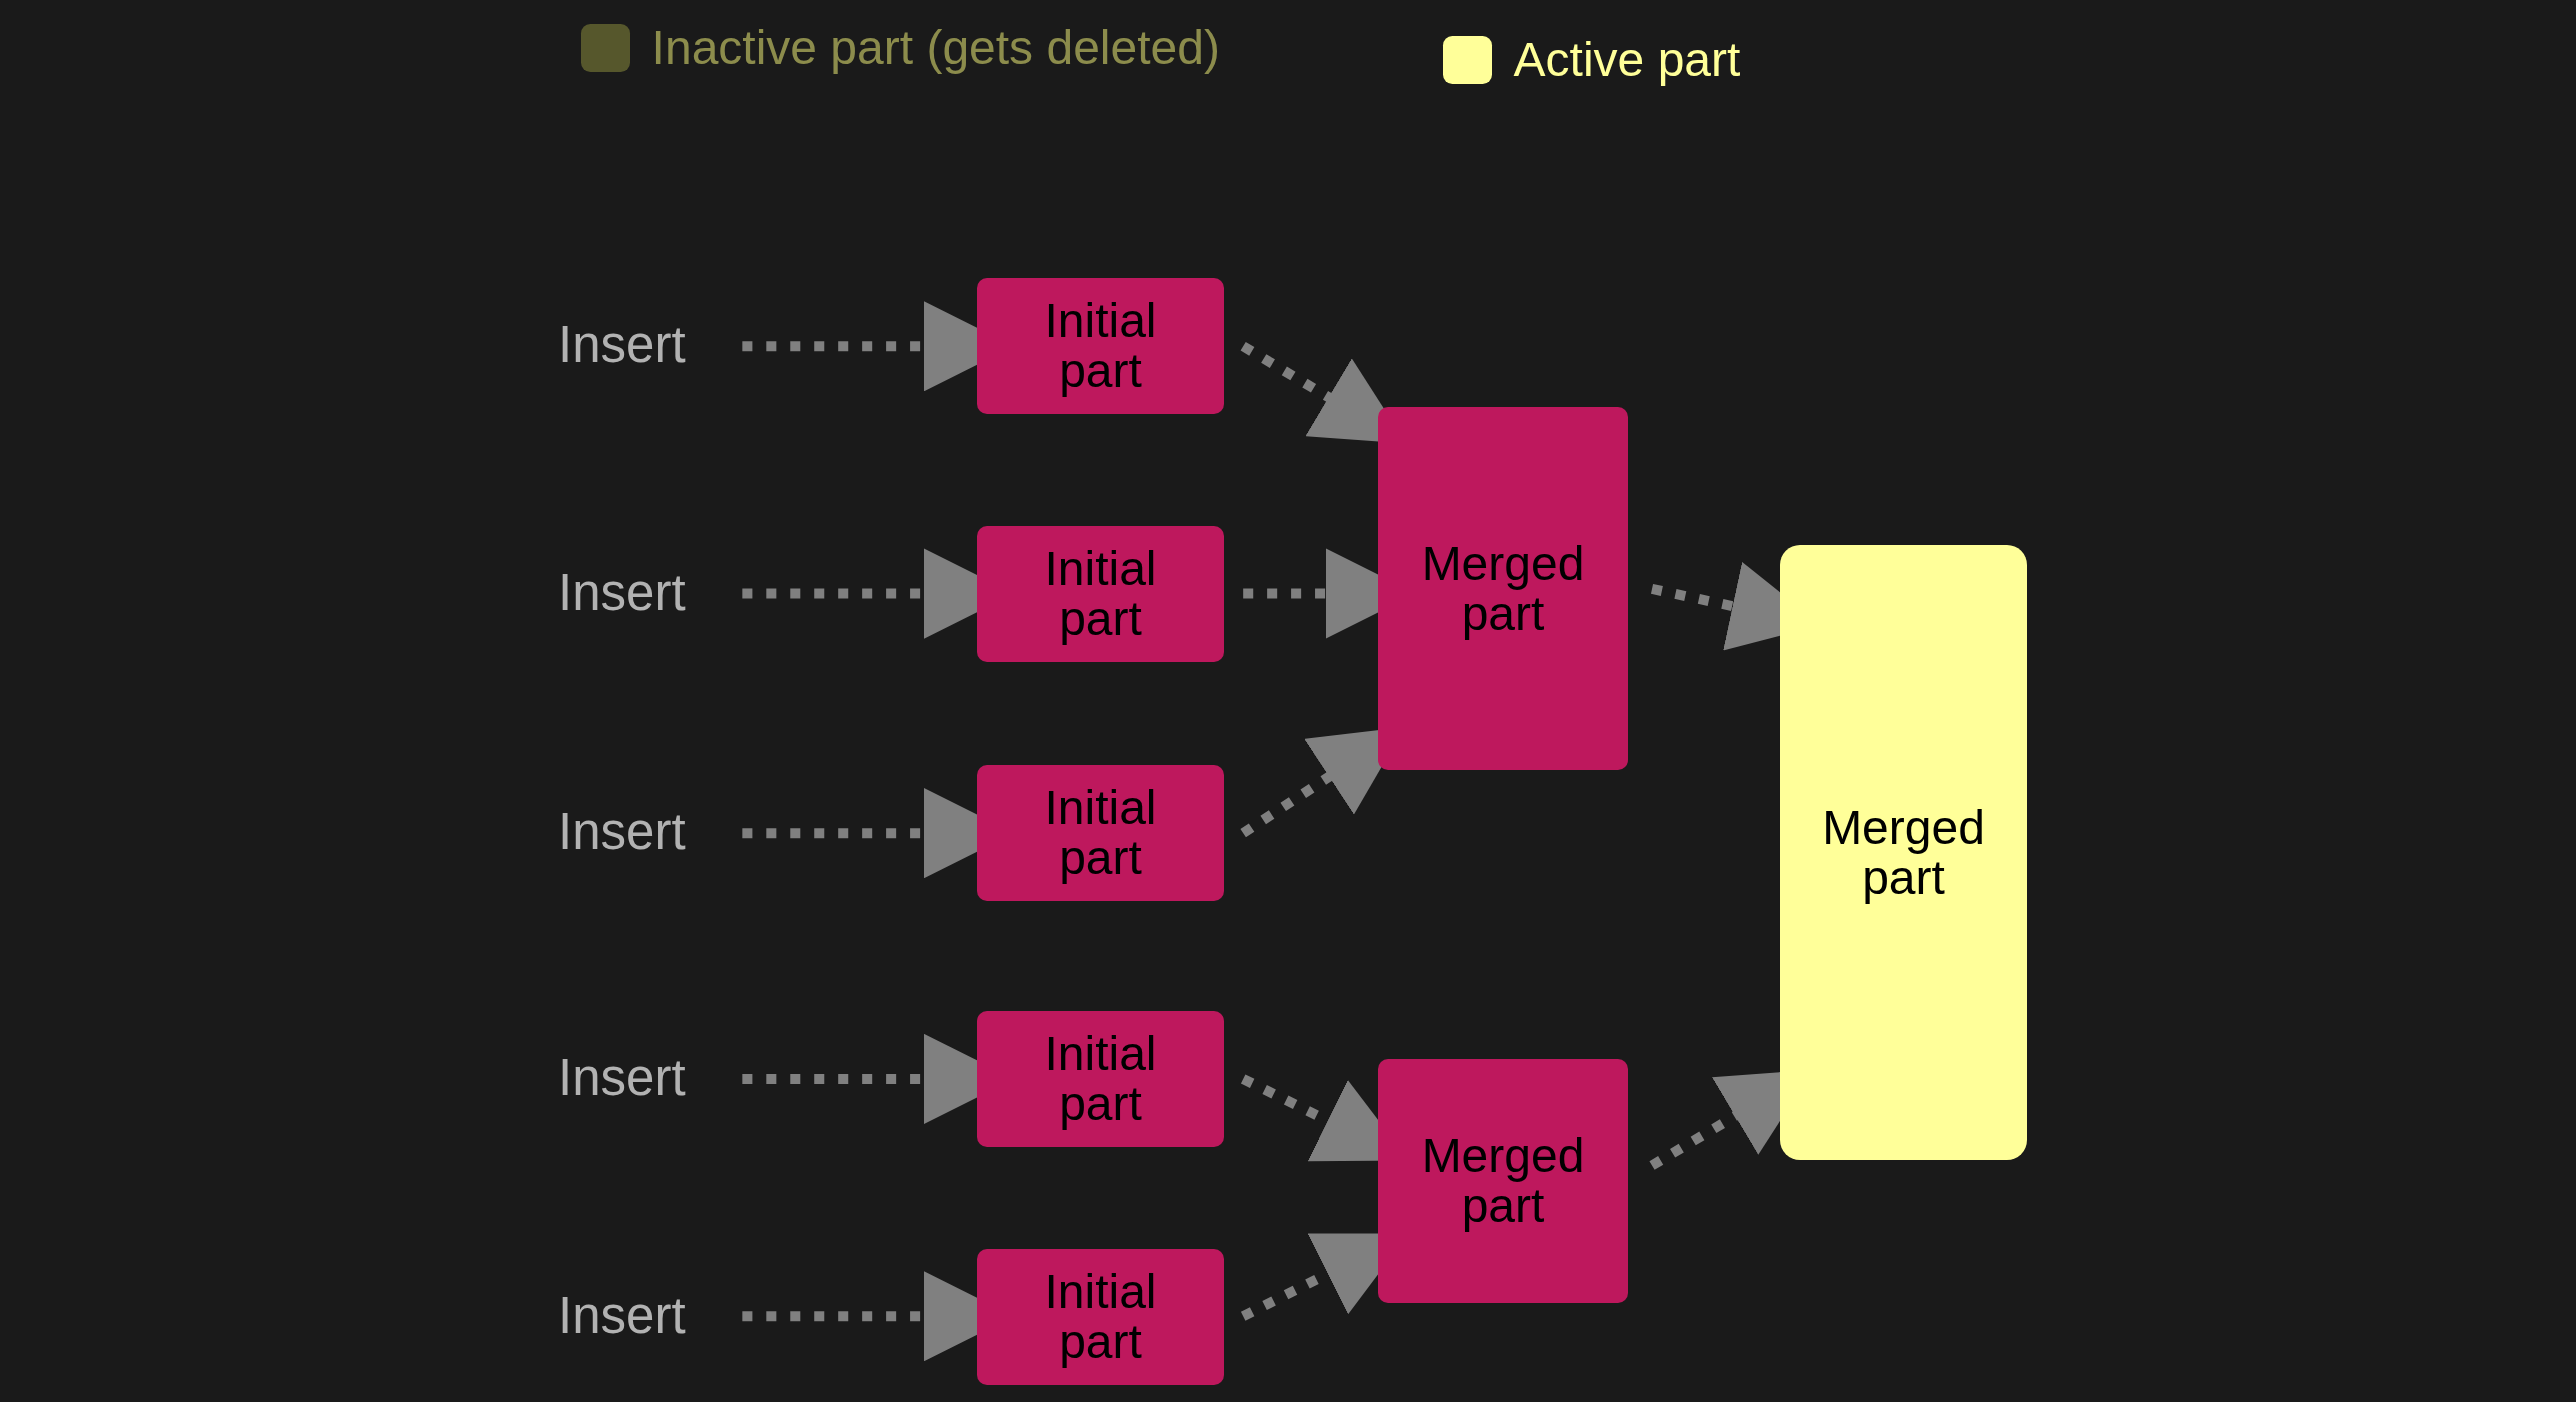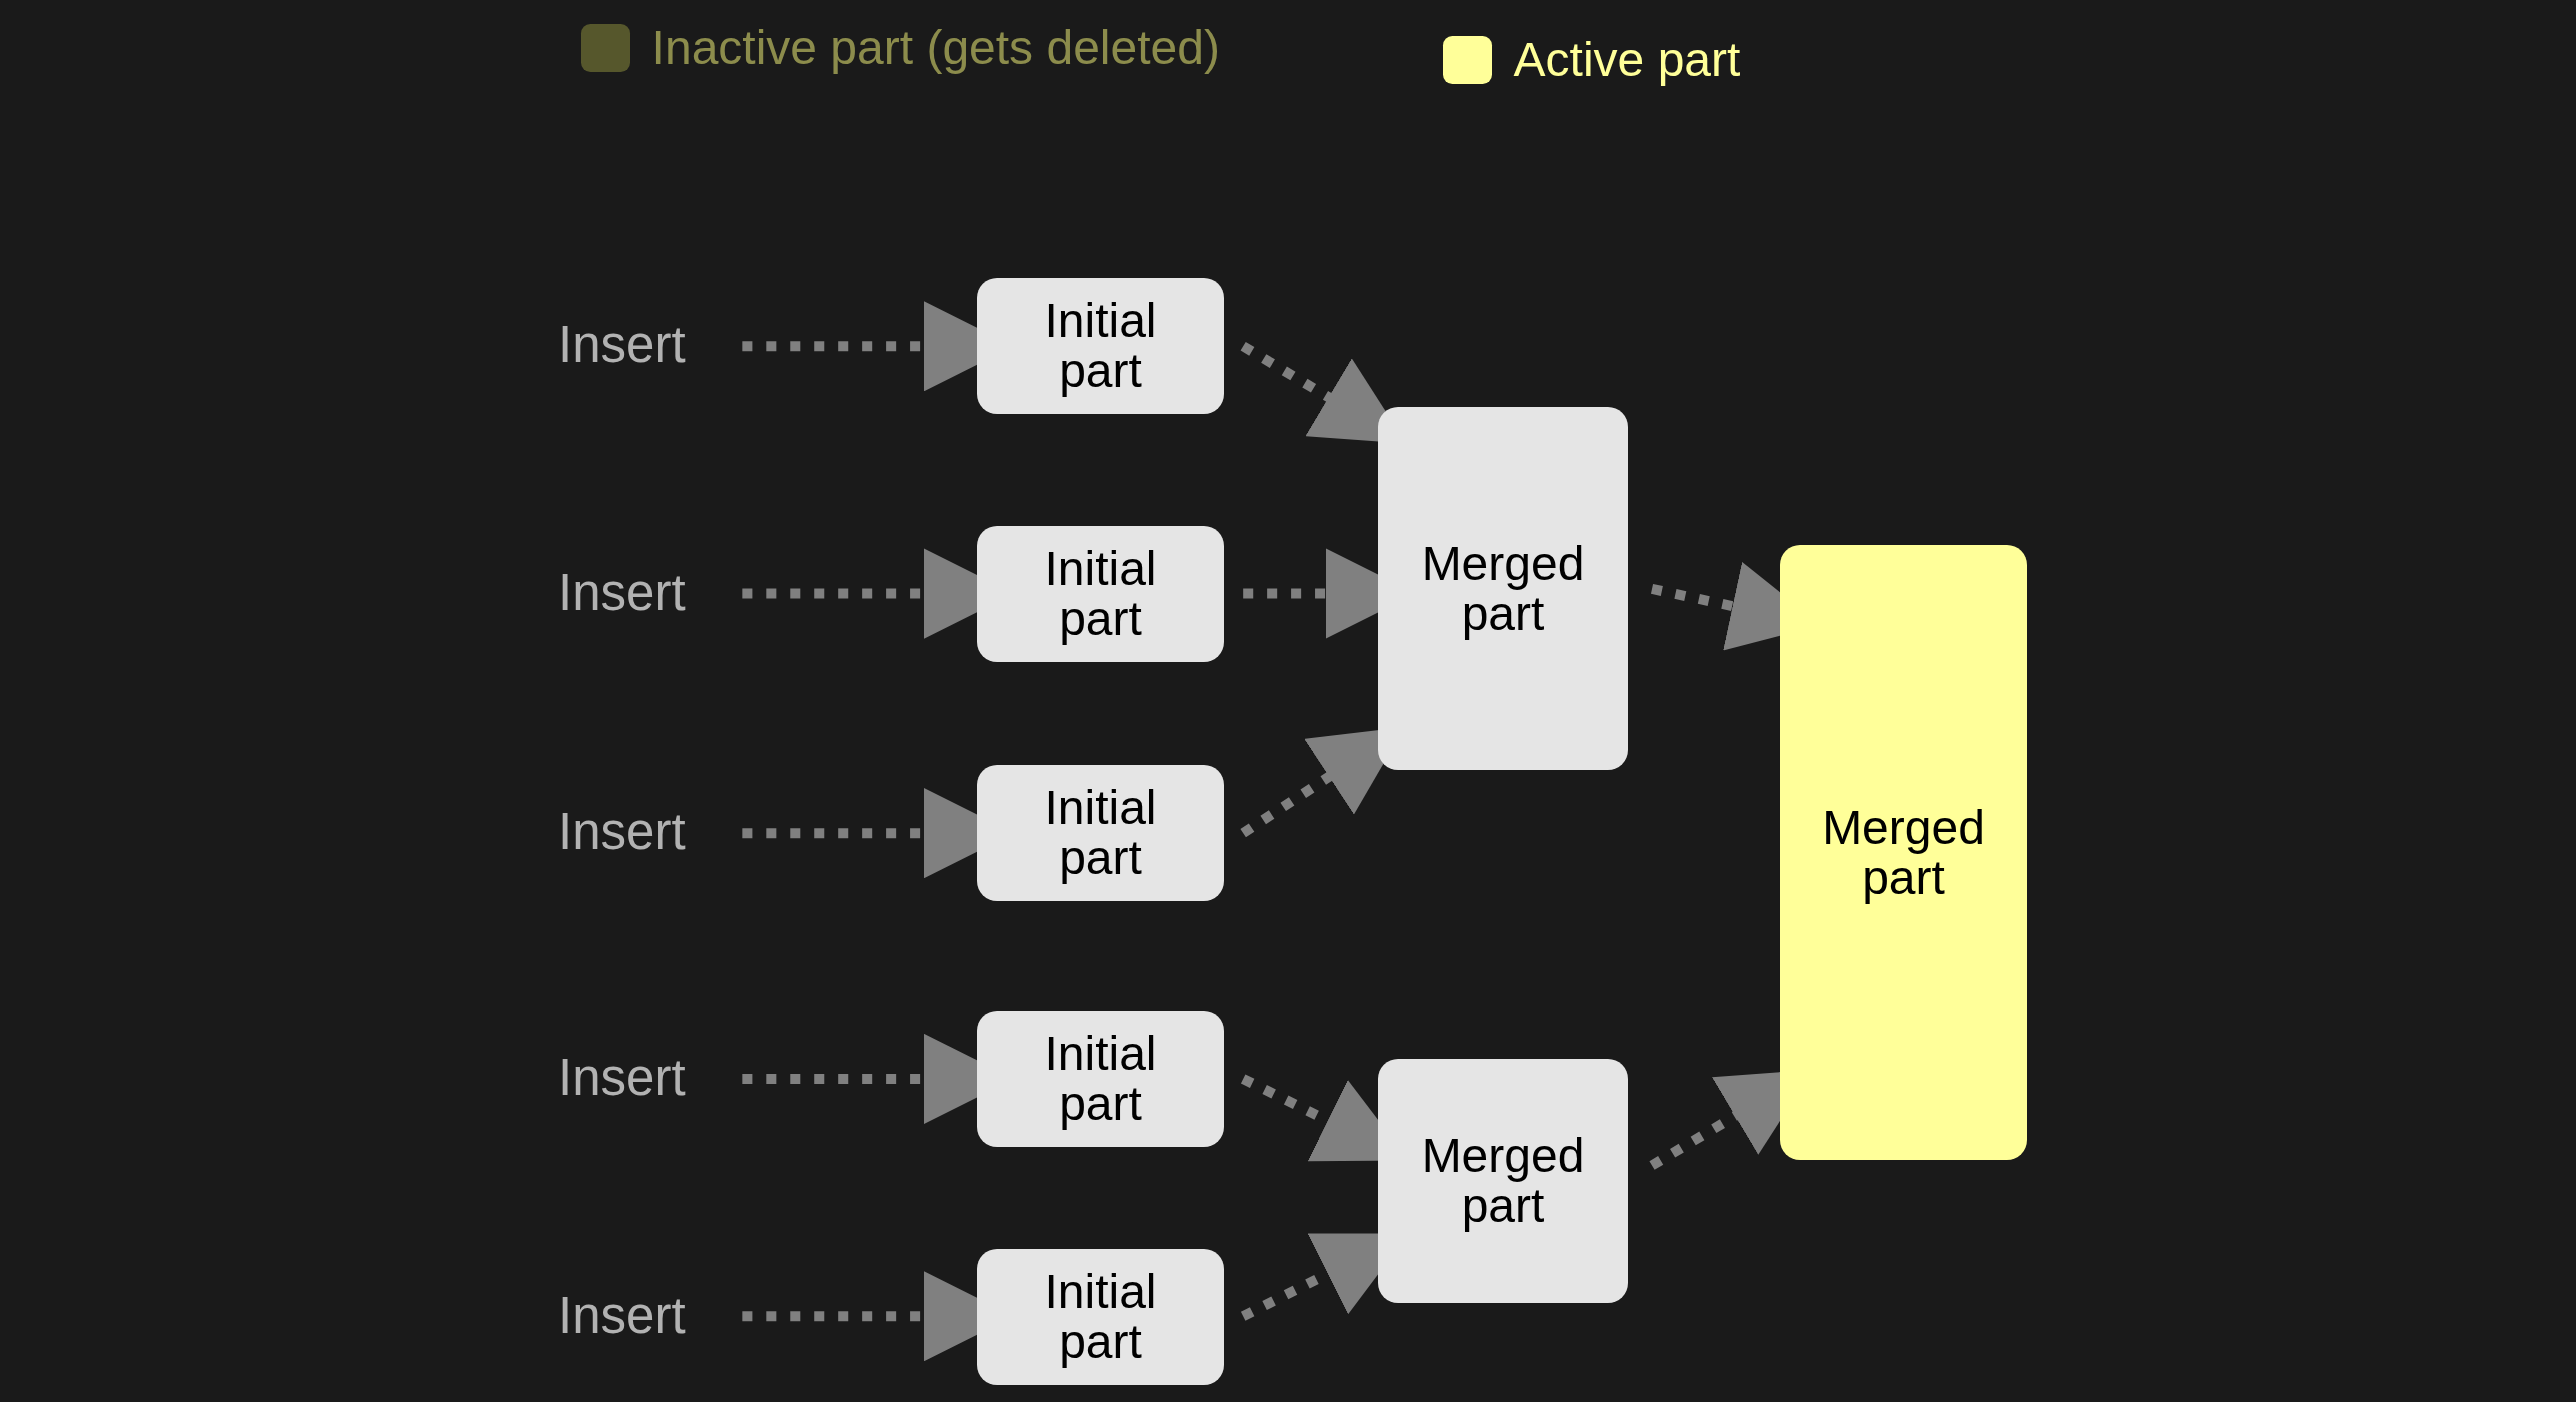--- a/index.html
+++ b/index.html
@@ -54,21 +54,21 @@
     display: flex;
     align-items: center;
     justify-content: center;
     text-align: center;
     color: #000000;
     font-size: 48px;
     line-height: 1.04;
     border-radius: 20px;
     box-sizing: border-box;
   }
-  .node.inactive { background: #e5e5e5; }
+  .node.inactive { background: #be185d; border-radius: 10px; }
   .node.active   { background: #ffff99; }
 
   .insert-label {
     position: absolute;
     color: #b2b2b2;
     font-size: 51px;
     line-height: 1;
     white-space: nowrap;
   }
 

